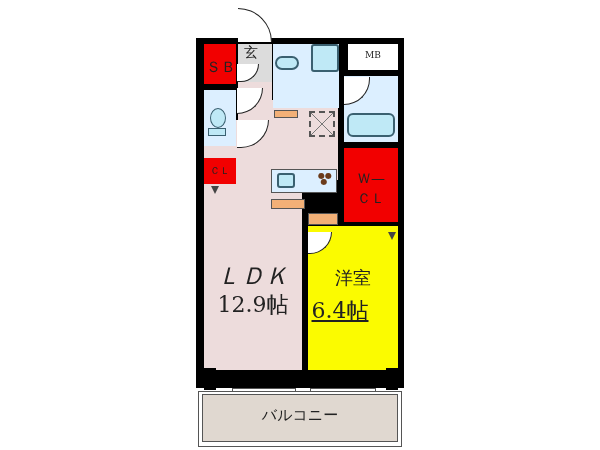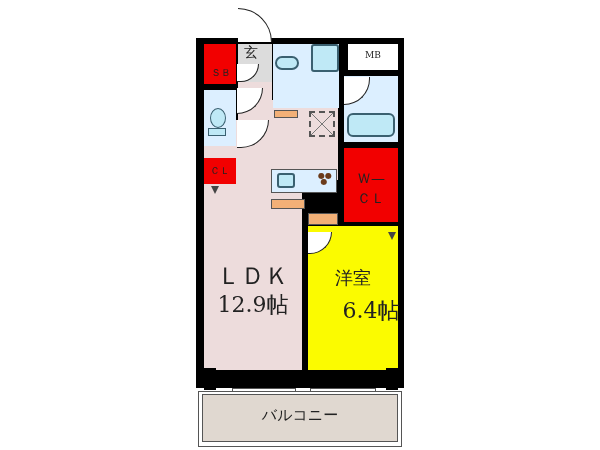--- a/index.html
+++ b/index.html
@@ -25,21 +25,21 @@
 <div class="abs room-ldk" style="left:204px;top:120px;width:98px;height:250px;"></div>
 <div class="abs room-ldk" style="left:238px;top:100px;width:100px;height:80px;"></div>
 <div class="abs room-ldk" style="left:238px;top:80px;width:34px;height:40px;"></div>
 
 <div class="abs" style="left:238px;top:44px;width:34px;height:38px;background:#dcdcdc;"></div>
 <div class="lbl" style="left:244px;top:44px;font-size:14px;">玄</div>
 
 <div class="abs door-arc" style="left:238px;top:8px;width:34px;height:34px;border-radius:0 34px 0 0;border-left:none;border-bottom:none;"></div>
 
 <div class="abs red" style="left:204px;top:44px;width:32px;height:40px;"></div>
-<div class="lbl" style="left:206px;top:66px;font-size:10px;width:30px;">ＳＢ</div>
+<div class="lbl" style="left:206px;top:58px;font-size:15px;width:30px;">ＳＢ</div>
 
 <div class="abs room-wash" style="left:204px;top:90px;width:32px;height:56px;"></div>
 <div class="abs" style="left:210px;top:108px;width:16px;height:20px;background:#bfe9f6;border:1px solid #3a6070;border-radius:50%;"></div>
 <div class="abs" style="left:208px;top:128px;width:18px;height:8px;background:#bfe9f6;border:1px solid #3a6070;"></div>
 <div class="abs door-arc" style="left:237px;top:88px;width:26px;height:26px;border-radius:0 0 26px 0;border-left:none;border-top:none;"></div>
 <div class="abs door-arc" style="left:237px;top:64px;width:22px;height:18px;border-radius:0 0 22px 0;border-left:none;border-top:none;"></div>
 
 <div class="abs red" style="left:204px;top:158px;width:32px;height:26px;"></div>
 <div class="lbl" style="left:204px;top:164px;font-size:10px;width:32px;">ＣＬ</div>
 <div class="abs" style="left:211px;top:186px;width:0;height:0;border-left:4px solid transparent;border-right:4px solid transparent;border-top:8px solid #444;"></div>
@@ -65,24 +65,24 @@
 
 <div class="abs red" style="left:344px;top:148px;width:54px;height:74px;"></div>
 <div class="lbl" style="left:344px;top:170px;width:54px;font-size:14px;">Ｗ—</div>
 <div class="lbl" style="left:344px;top:190px;width:54px;font-size:14px;">ＣＬ</div>
 
 <div class="abs yellow" style="left:308px;top:226px;width:90px;height:144px;"></div>
 <div class="abs orange" style="left:308px;top:213px;width:30px;height:12px;"></div>
 <div class="abs door-arc" style="left:308px;top:232px;width:24px;height:22px;border-radius:0 0 24px 0;border-left:none;border-top:none;"></div>
 <div class="abs" style="left:388px;top:232px;width:0;height:0;border-left:4px solid transparent;border-right:4px solid transparent;border-top:8px solid #444;"></div>
 
-<div class="lbl" style="left:205px;top:260px;width:96px;font-size:24px;">ＬＤＫ</div>
+<div class="lbl" style="left:205px;top:260px;width:96px;font-size:24px;font-style:italic;">ＬＤＫ</div>
 <div class="lbl" style="left:205px;top:290px;width:96px;font-size:22px;">12.9帖</div>
 <div class="lbl" style="left:310px;top:266px;width:86px;font-size:18px;">洋室</div>
-<div class="lbl" style="left:328px;top:296px;width:86px;font-size:22px;">6.4帖</div>
+<div class="lbl" style="left:297px;top:296px;width:86px;font-size:22px;text-decoration:underline;">6.4帖</div>
 
 <div class="abs wall" style="left:204px;top:368px;width:12px;height:22px;"></div>
 <div class="abs wall" style="left:386px;top:368px;width:12px;height:22px;"></div>
 
 <div class="abs window" style="left:232px;top:388px;width:64px;height:4px;"></div>
 <div class="abs window" style="left:310px;top:388px;width:66px;height:4px;"></div>
 
 <div class="abs" style="left:198px;top:391px;width:204px;height:56px;border:1px solid #555;background:#fff;"></div>
 <div class="abs balc" style="left:202px;top:394px;width:196px;height:48px;"></div>
 <div class="lbl" style="left:202px;top:406px;width:196px;font-size:15px;">バルコニー</div>

